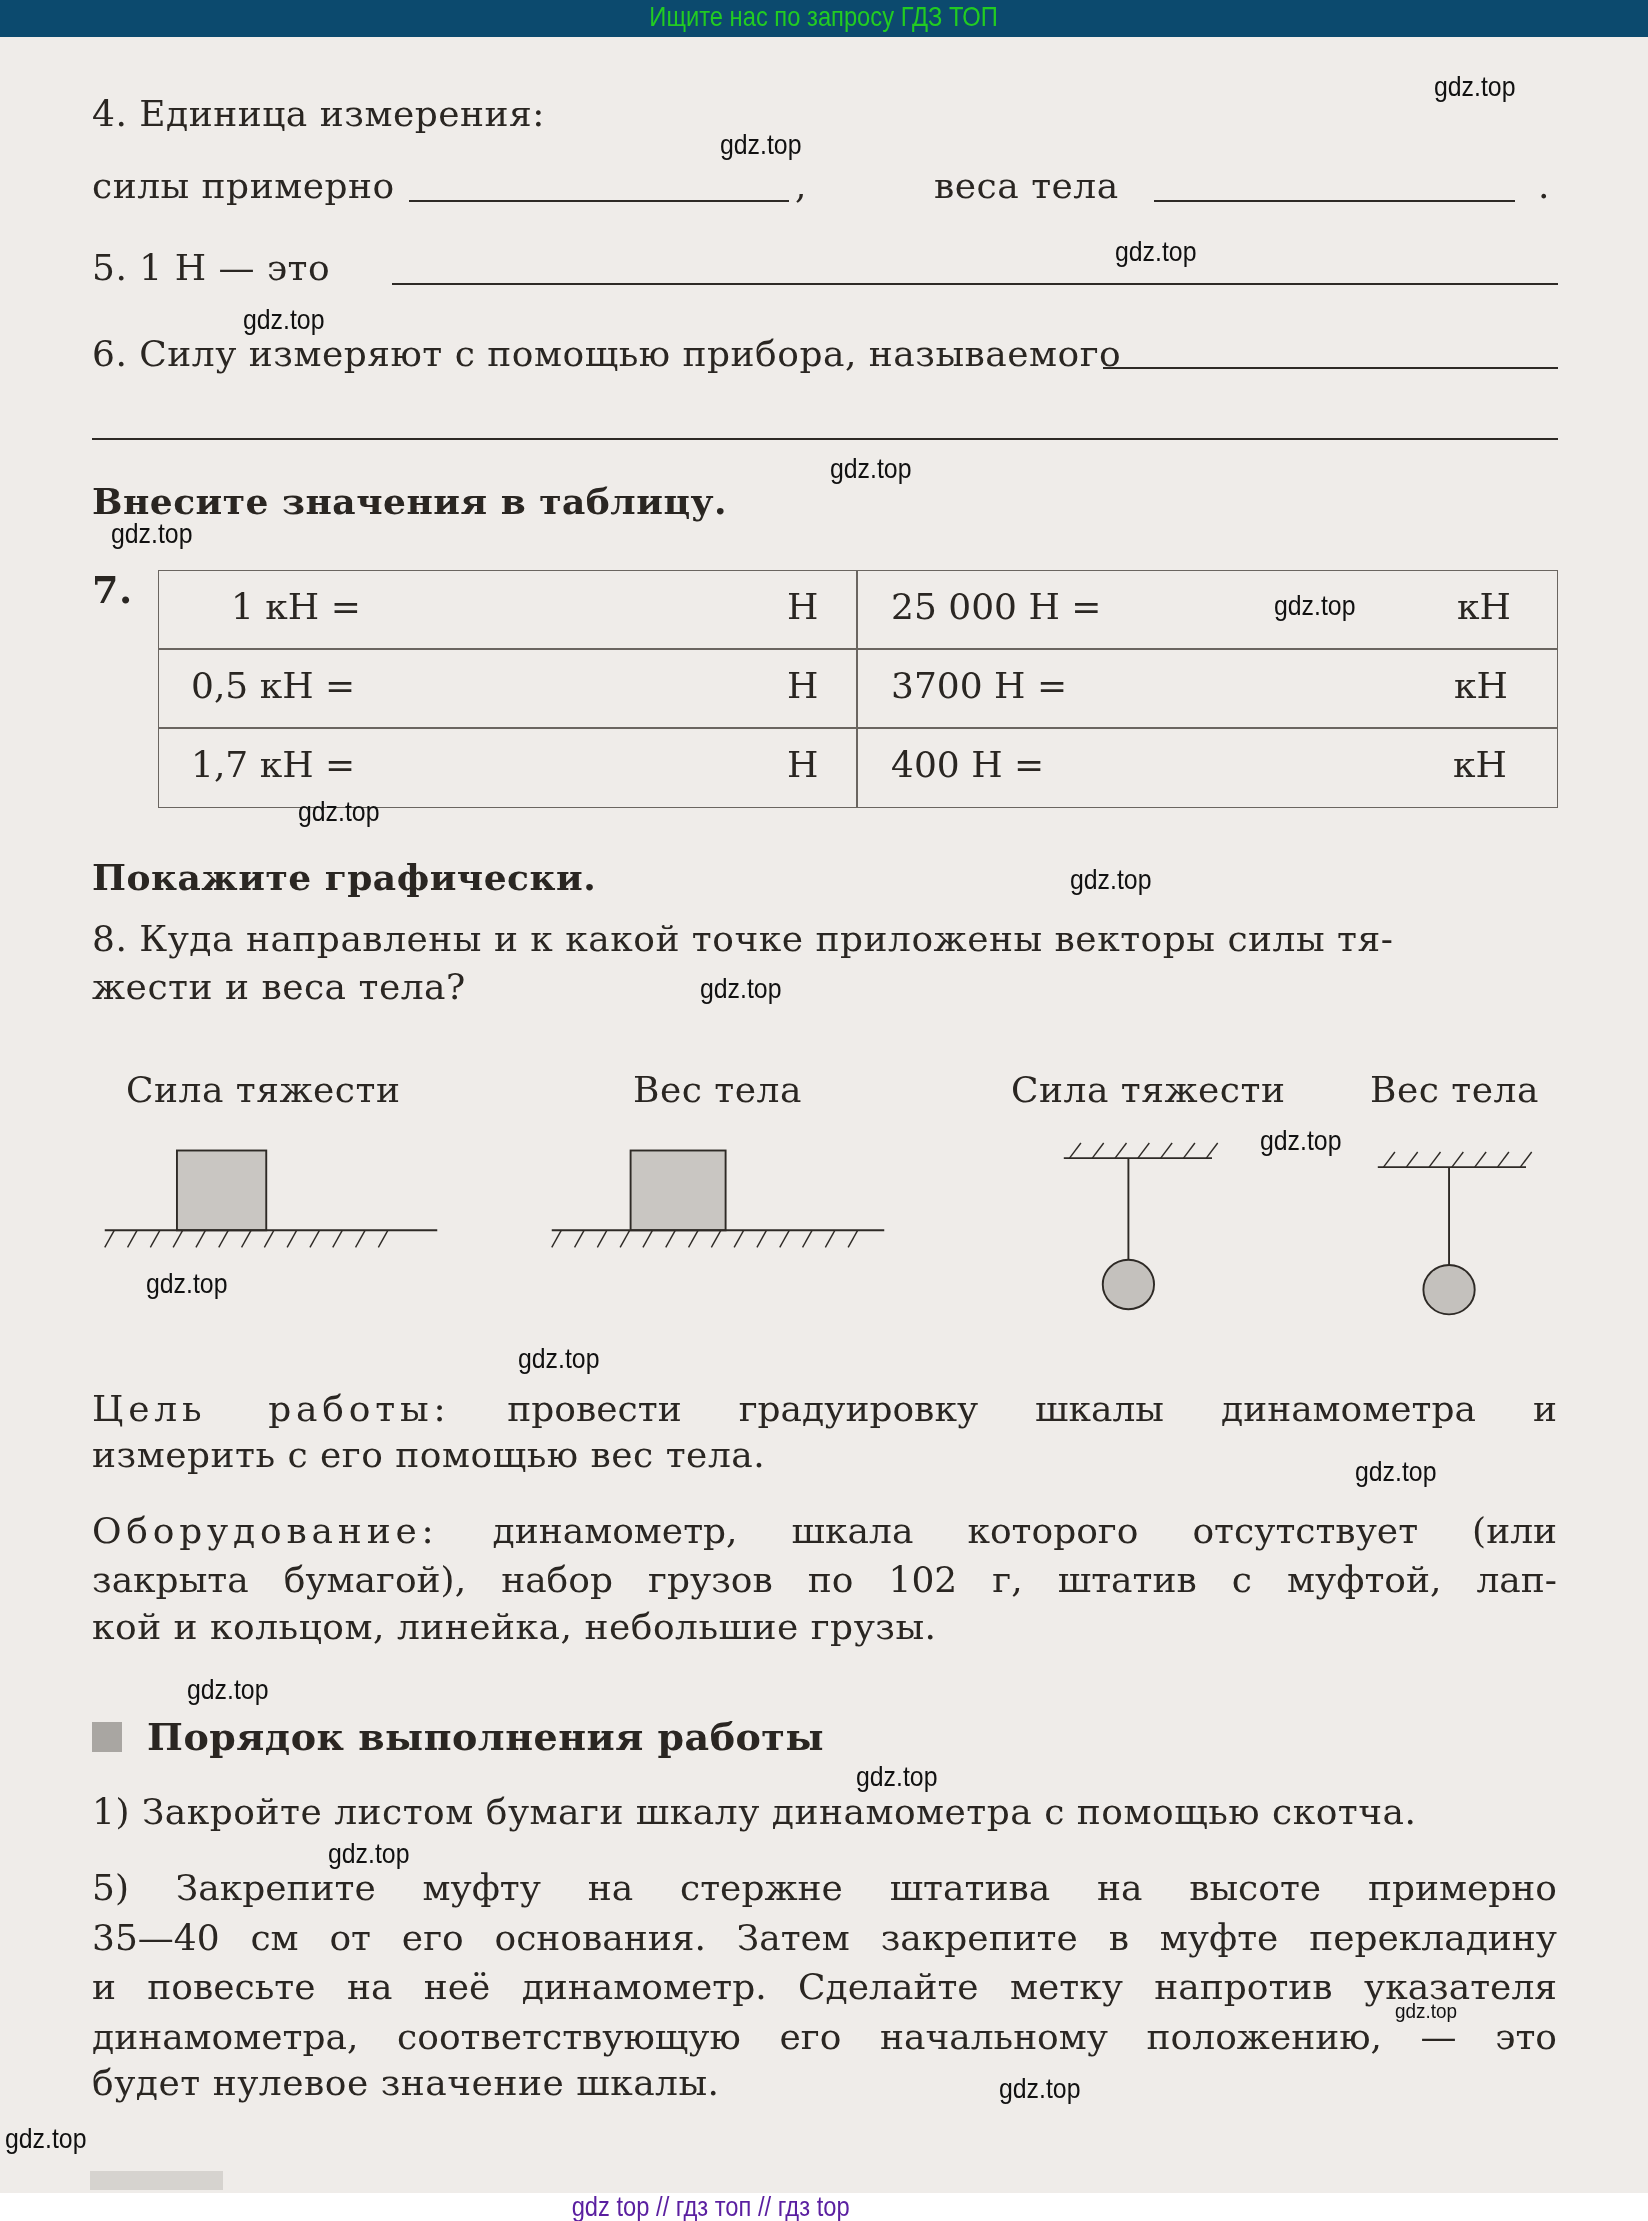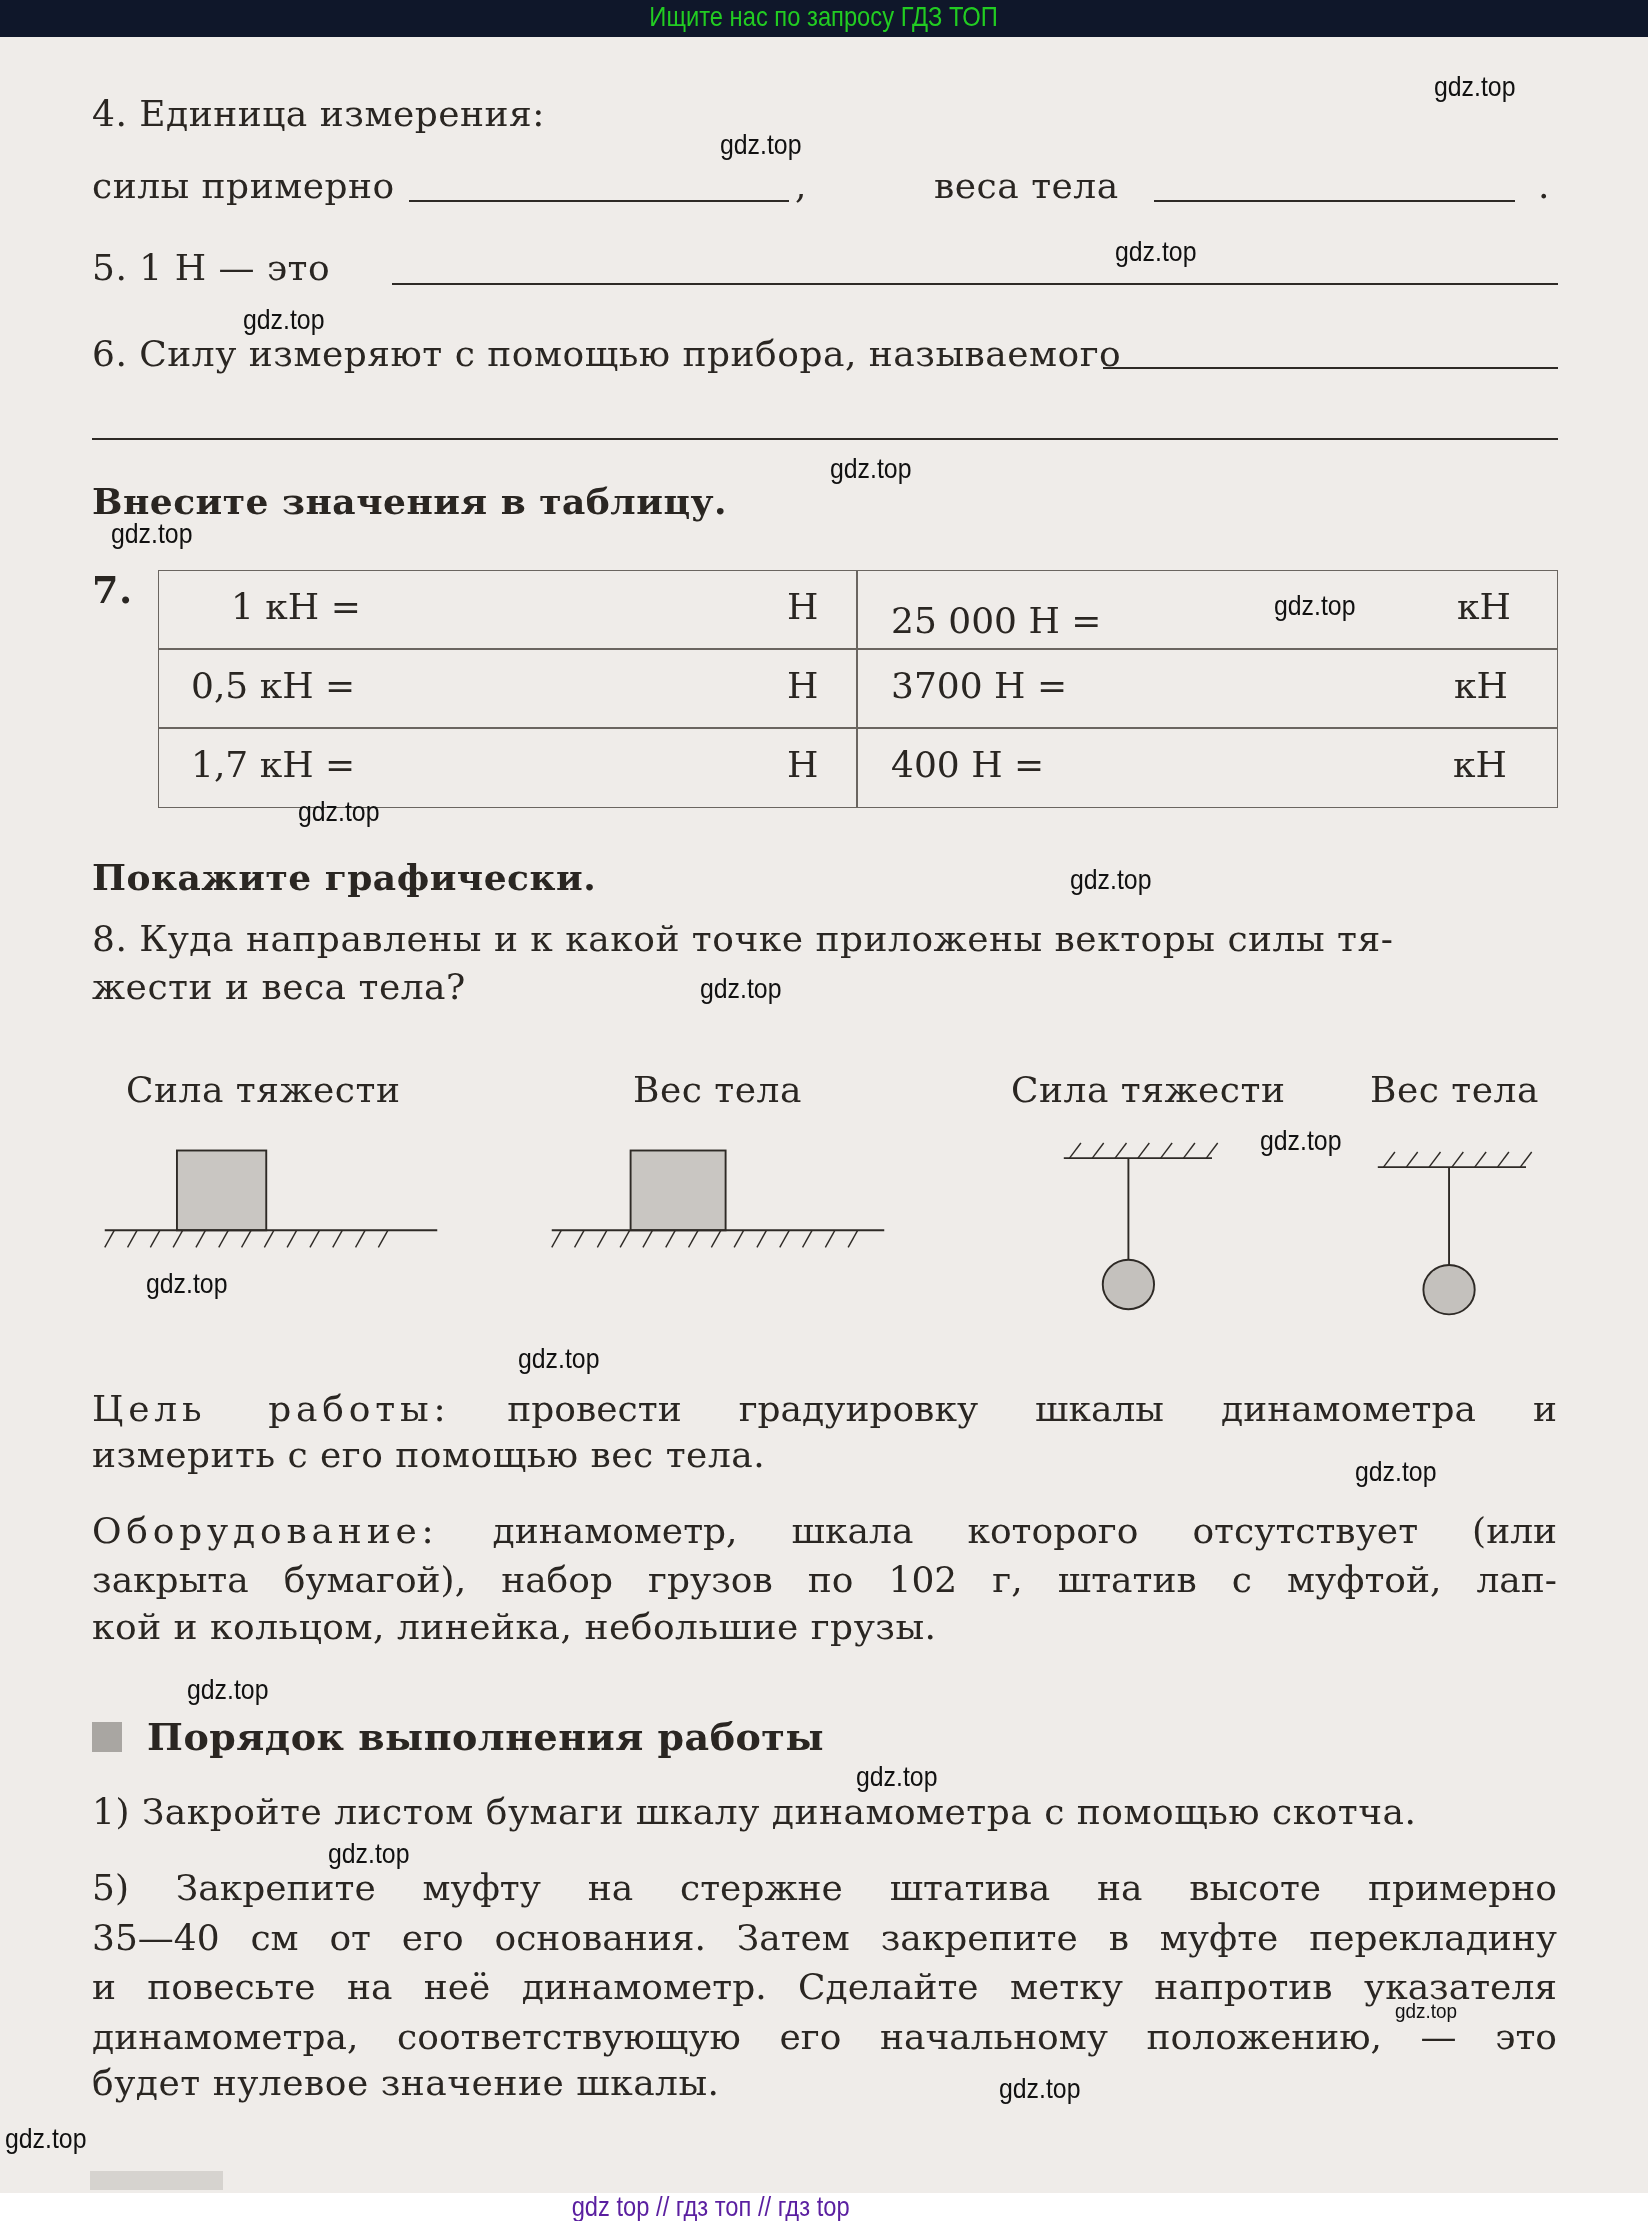--- a/index.html
+++ b/index.html
@@ -1,17 +1,17 @@
 <!DOCTYPE html>
 <html style="font-size:15px"><head>
 <meta charset="utf-8">
 <style>
   html,body{margin:0;padding:0;}
   body{width:1648px;height:2222px;position:relative;background:#ffffff;overflow:hidden;font-family:"DejaVu Serif","Liberation Serif",serif;color:#2a2622;}
-  .topbar{position:absolute;left:0;top:0;width:1648px;height:37px;background:#0f172a;text-align:center;}
+  .topbar{position:absolute;left:0;top:0;width:1648px;height:37px;background:#0c4a6e;text-align:center;}
   .topbar span{font-family:"Liberation Sans",sans-serif;font-size:27.6px;color:#22cc22;line-height:34px;display:inline-block;transform:scaleX(0.86);}
   .page{position:absolute;left:0;top:37px;width:1648px;height:2156px;background:#efece9;}
   .bottombar{position:absolute;left:0;top:2193px;width:1421px;height:28.5px;background:#fff;text-align:center;}
   .bottombar span{font-family:"Liberation Sans",sans-serif;font-size:27.6px;color:#5a1fa0;line-height:28.5px;display:inline-block;transform:scaleX(0.86);}
   .t{position:absolute;white-space:nowrap;font-size:36px;letter-spacing:0.5px;}
   .b{font-weight:bold;}
   .line{position:absolute;height:1.9px;background:#2e2a26;}
   .wm{position:absolute;font-family:"Liberation Sans",sans-serif;font-size:27.6px;color:#111;white-space:nowrap;transform:scaleX(0.9);transform-origin:left top;}
   .tbl{position:absolute;left:158px;top:570px;width:1400px;height:238px;border:1.9px solid #6a6560;box-sizing:border-box;}
   .tbl .vline{position:absolute;left:697px;top:0;width:1.9px;height:100%;background:#6a6560;}
@@ -47,21 +47,21 @@
 <div class="t b" style="left:92px;top:480px;">Внесите значения в таблицу.</div>
 
 <div class="t b" style="left:92px;top:567px;font-size:38px;">7.</div>
 <div class="tbl">
   <div class="vline"></div>
   <div class="hline" style="top:77px;"></div>
   <div class="hline" style="top:156px;"></div>
 
   <div class="cell" style="left:32px;top:15px;margin-left:40px;">1 кН =</div>
   <div class="cell" style="left:628px;top:15px;">Н</div>
-  <div class="cell" style="left:732px;top:29px;">25 000 Н =</div>
+  <div class="cell" style="left:732px;top:15px;">25 000 Н =</div>
   <div class="cell" style="left:1298px;top:15px;">кН</div>
 
   <div class="cell" style="left:32px;top:94px;">0,5 кН =</div>
   <div class="cell" style="left:628px;top:94px;">Н</div>
   <div class="cell" style="left:732px;top:94px;">3700 Н =</div>
   <div class="cell" style="left:1295px;top:94px;">кН</div>
 
   <div class="cell" style="left:32px;top:173px;">1,7 кН =</div>
   <div class="cell" style="left:628px;top:173px;">Н</div>
   <div class="cell" style="left:732px;top:173px;">400 Н =</div>

